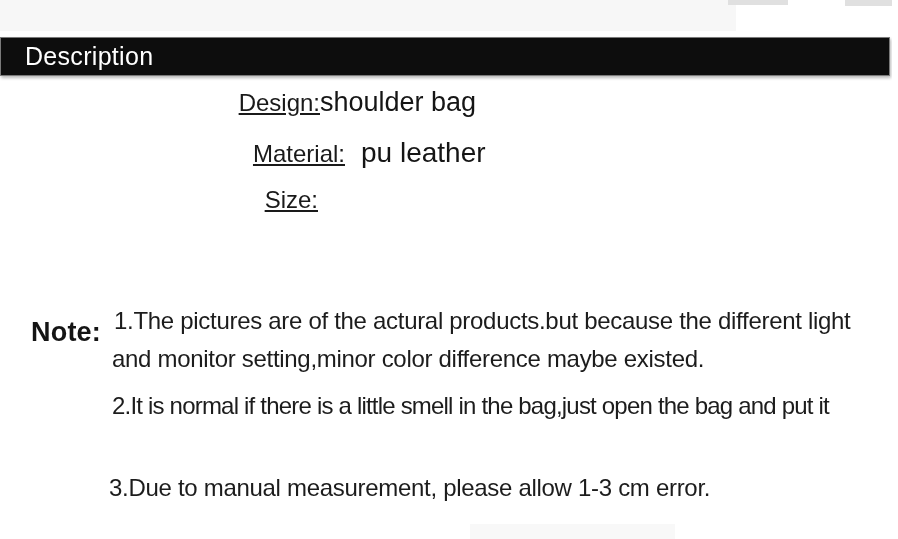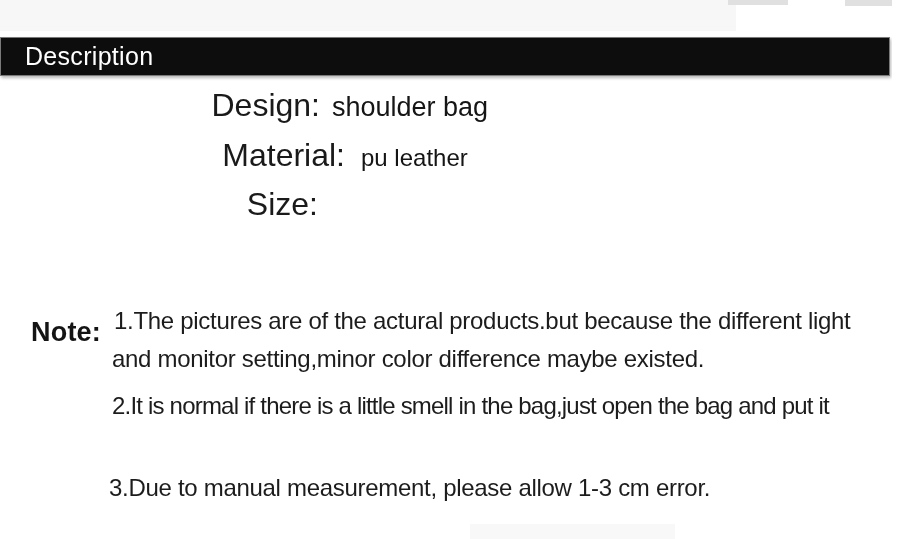--- a/index.html
+++ b/index.html
@@ -29,28 +29,28 @@
   }
   .banner-title {
     color:#ffffff;
     font-size:25px;
     padding-left:24px;
     letter-spacing:0.3px;
   }
 
   
   .spec-row { position:absolute; left:0; width:700px; display:flex; align-items:baseline; }
-  .spec-label { text-align:right; font-size:32px; color:#1a1a1a; }
+  .spec-label { text-align:right; font-size:24px; color:#1a1a1a;text-decoration:underline; }
   .spec-value { font-size:27px; color:#151515; }
   .row-design   { top:87px; }
   .row-design .spec-label   { width:320px; }
-  .row-design .spec-value   { margin-left:12px; }
+  .row-design .spec-value   { }
   .row-material { top:137px; }
   .row-material .spec-label { width:345px; }
-  .row-material .spec-value { margin-left:16px; font-size:24px; }
+  .row-material .spec-value { margin-left:16px; font-size:28px; }
   .row-size     { top:186px; }
   .row-size .spec-label     { width:318px; }
   .row-size .spec-value     { margin-left:43px; font-size:29px; }
 
   
   .note-label {
     position:absolute; left:31px; top:301px;
     font-size:27px; font-weight:600; color:#141414;
     letter-spacing:0.2px;
     margin-top:16px;

